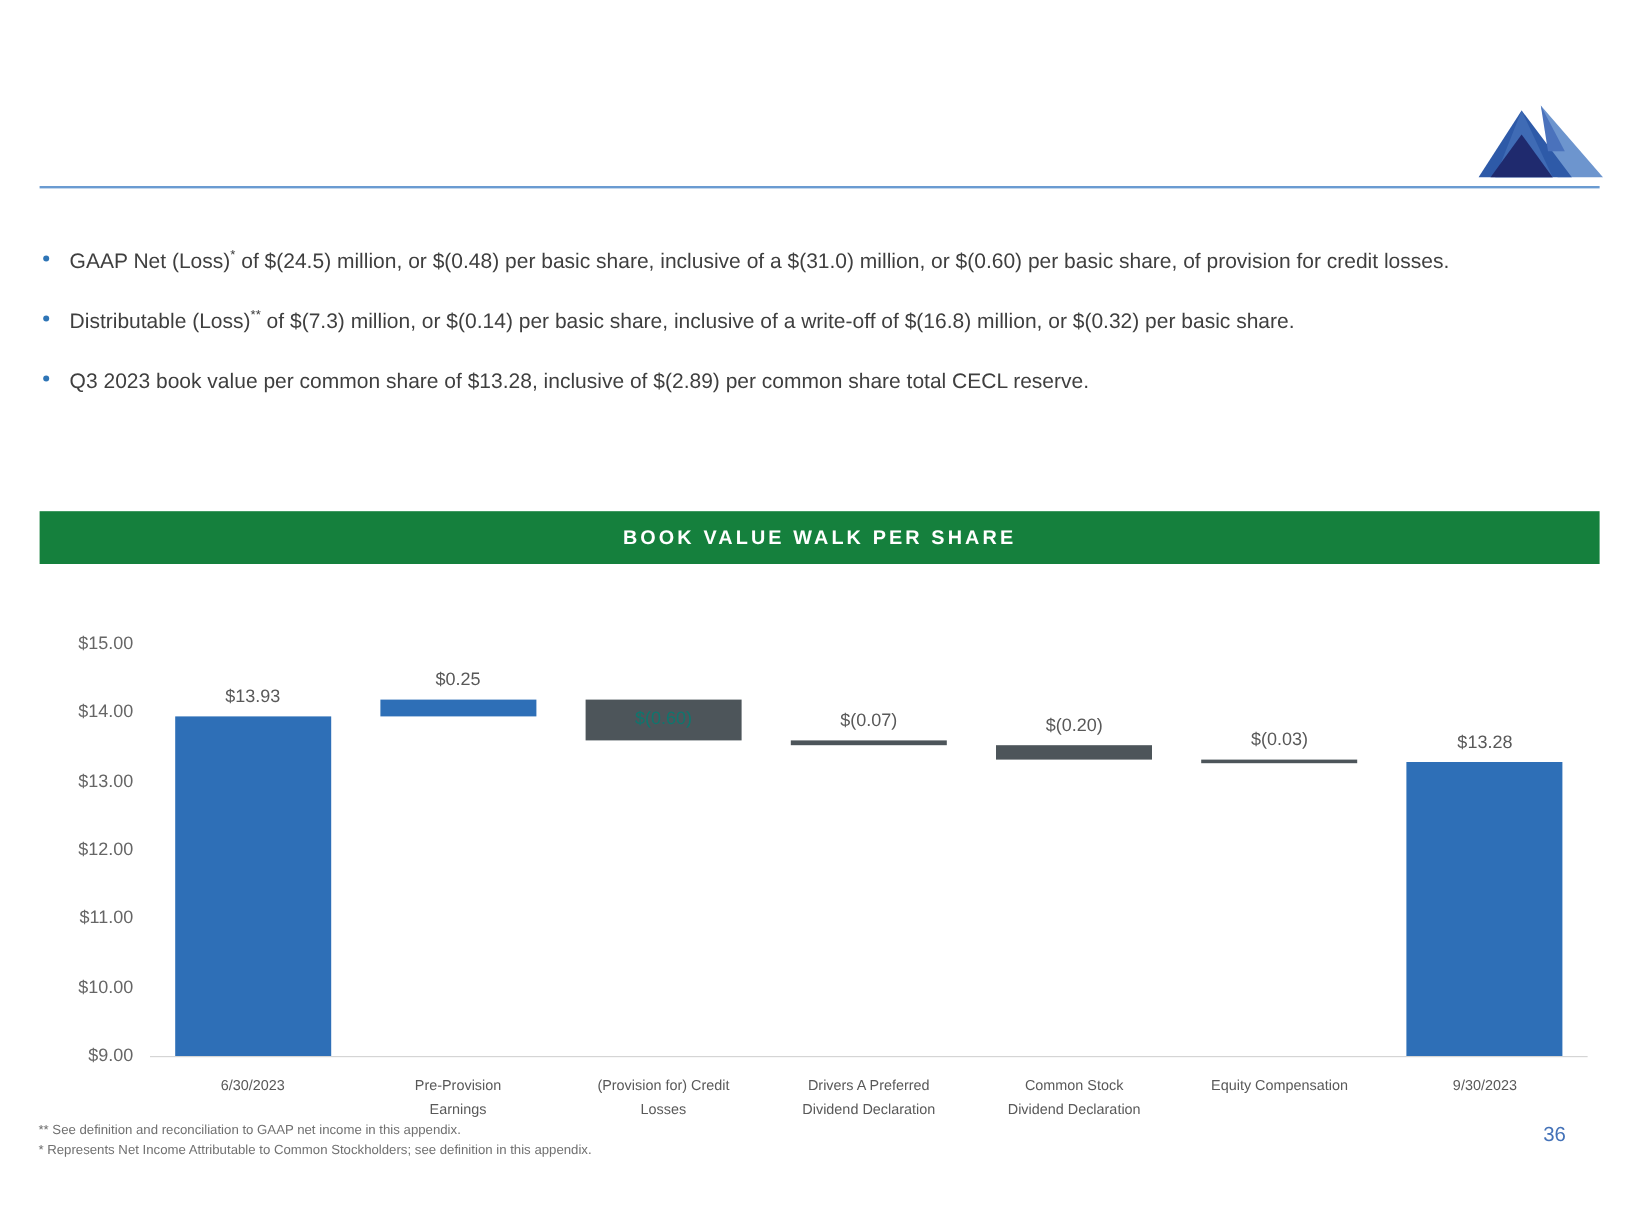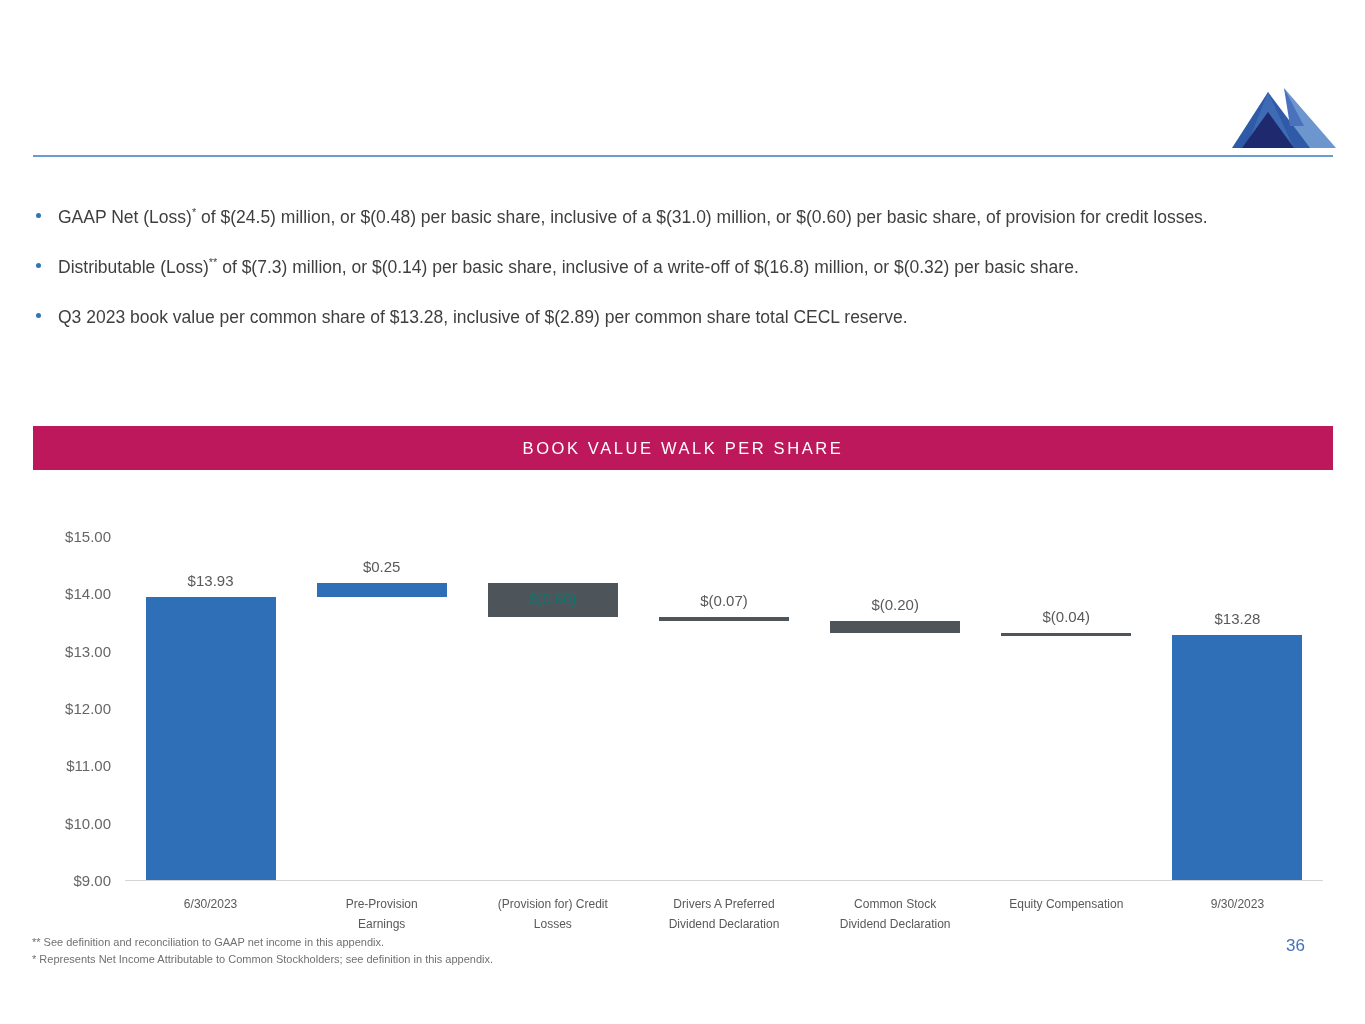--- a/index.html
+++ b/index.html
@@ -90,28 +90,28 @@
     left: 33px;
     top: 426px;
     width: 1300px;
     height: 470px;
   }
   #chart-banner {
     position: absolute;
     left: 0; top: 0;
     width: 1300px;
     height: 44px;
-    background: #be185d;
+    background: #15803d;
     color: #ffffff;
     font-size: 16.5px;
     letter-spacing: 2.6px;
     display: flex;
     align-items: center;
     justify-content: center;
-    font-weight: 400;
+    font-weight: 700;
   }
   #plot-area {
     position: absolute;
     left: 0;
     top: 44px;
     width: 1300px;
     height: 426px;
   }
   
   .ytick {
@@ -216,21 +216,21 @@
 Losses</div>
       <div class="bar" style="left: 626px; top: 147.413px; width: 130px; height: 4.01333px; background: rgb(77, 85, 90);"></div>
       <div class="bar-label" style="left: 691px; top: 122.413px;">$(0.07)</div>
       <div class="cat-label" style="left: 691px; top: 424px; width: 199.143px; margin-left: 0px;">Drivers A Preferred
 Dividend Declaration</div>
       <div class="bar" style="left: 797.143px; top: 151.427px; width: 130px; height: 11.4667px; background: rgb(77, 85, 90);"></div>
       <div class="bar-label" style="left: 862.143px; top: 126.427px;">$(0.20)</div>
       <div class="cat-label" style="left: 862.143px; top: 424px; width: 199.143px; margin-left: 0px;">Common Stock
 Dividend Declaration</div>
       <div class="bar" style="left: 968.286px; top: 162.893px; width: 130px; height: 3px; background: rgb(77, 85, 90);"></div>
-      <div class="bar-label" style="left: 1033.29px; top: 137.893px;">$(0.04)</div>
+      <div class="bar-label" style="left: 1033.29px; top: 137.893px;">$(0.03)</div>
       <div class="cat-label" style="left: 1033.29px; top: 424px; width: 199.143px; margin-left: 0px;">Equity Compensation</div>
       <div class="bar" style="left: 1139.43px; top: 164.613px; width: 130px; height: 245.387px; background: rgb(46, 111, 183);"></div>
       <div class="bar-label" style="left: 1204.43px; top: 139.613px;">$13.28</div>
       <div class="cat-label" style="left: 1204.43px; top: 424px; width: 199.143px; margin-left: 0px;">9/30/2023</div>
     </div>
 </div>
 
 <div id="footnotes">
   <div>** See definition and reconciliation to GAAP net income in this appendix.</div>
   <div>* Represents Net Income Attributable to Common  Stockholders; see definition in this appendix.</div>

